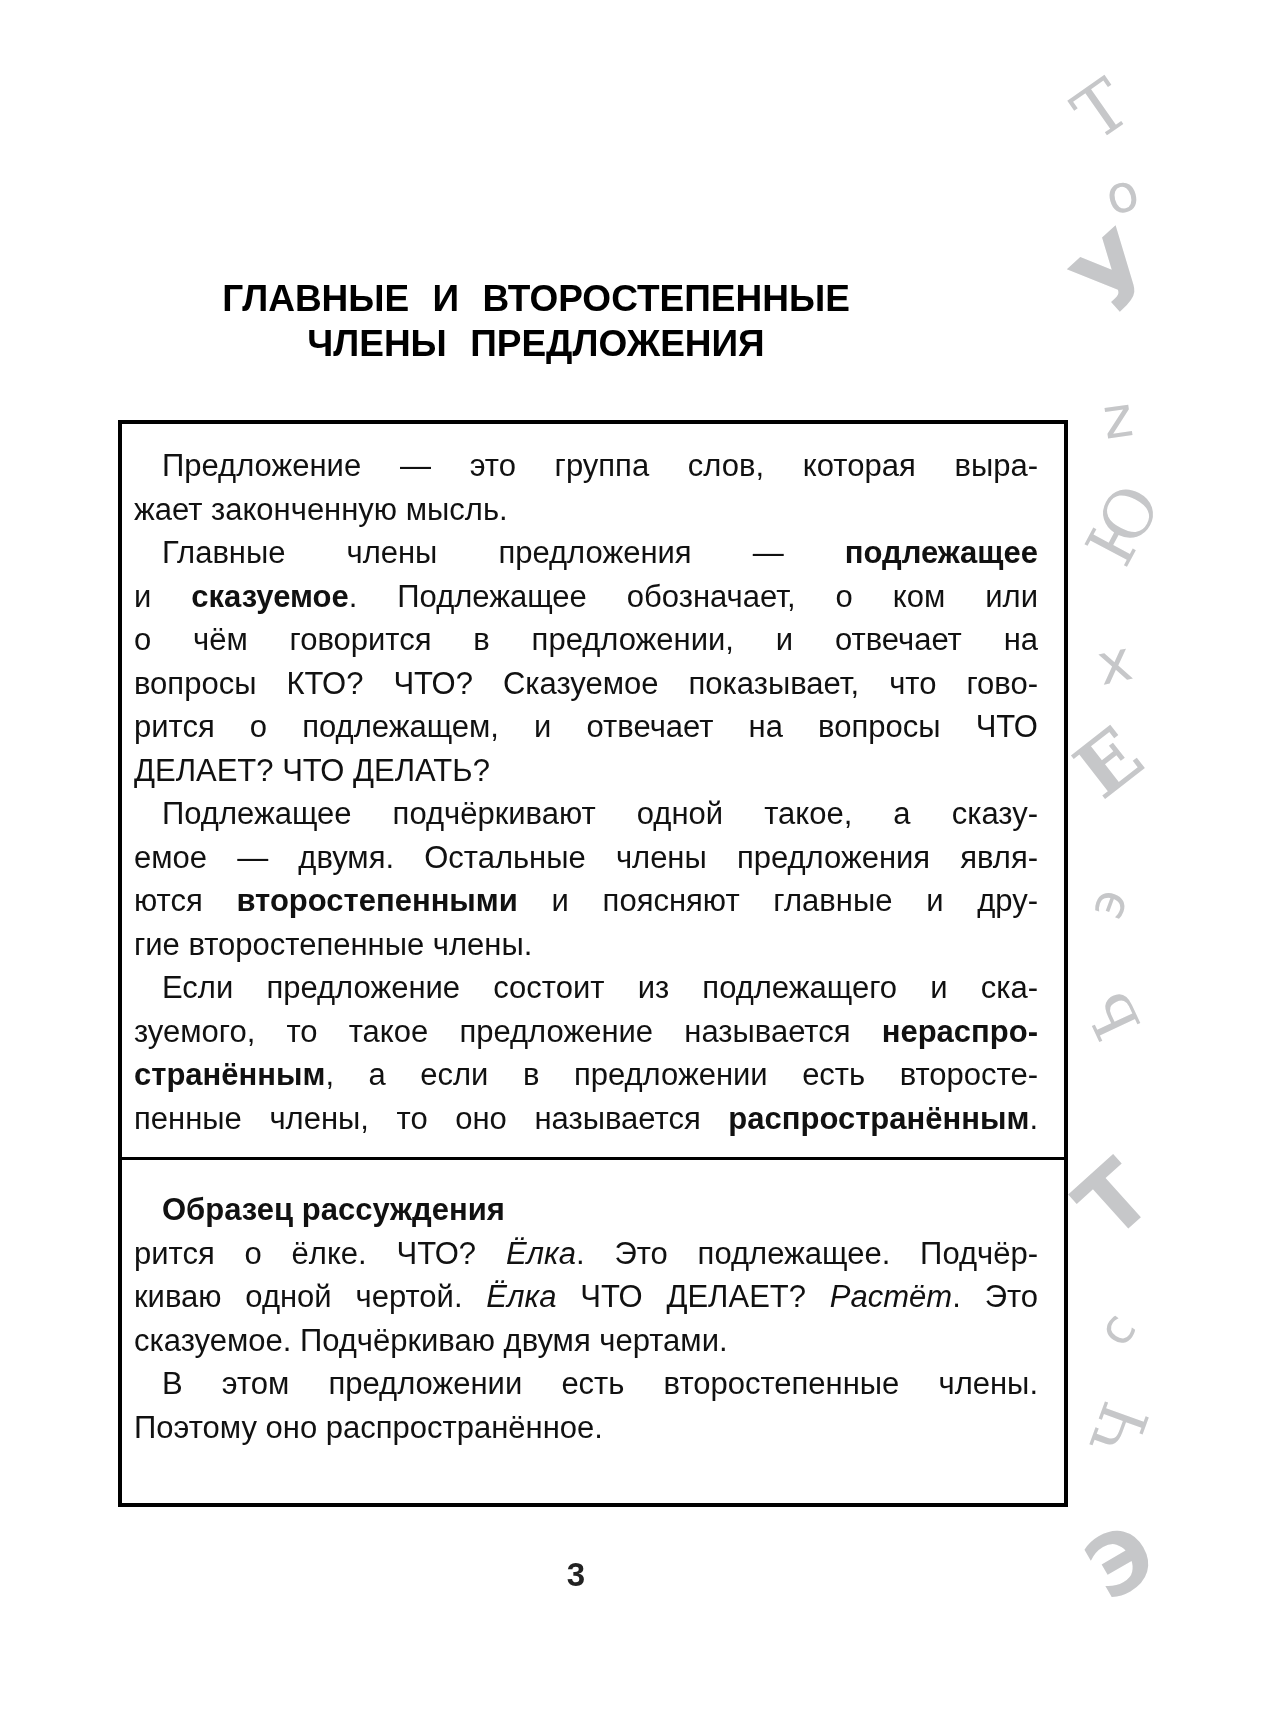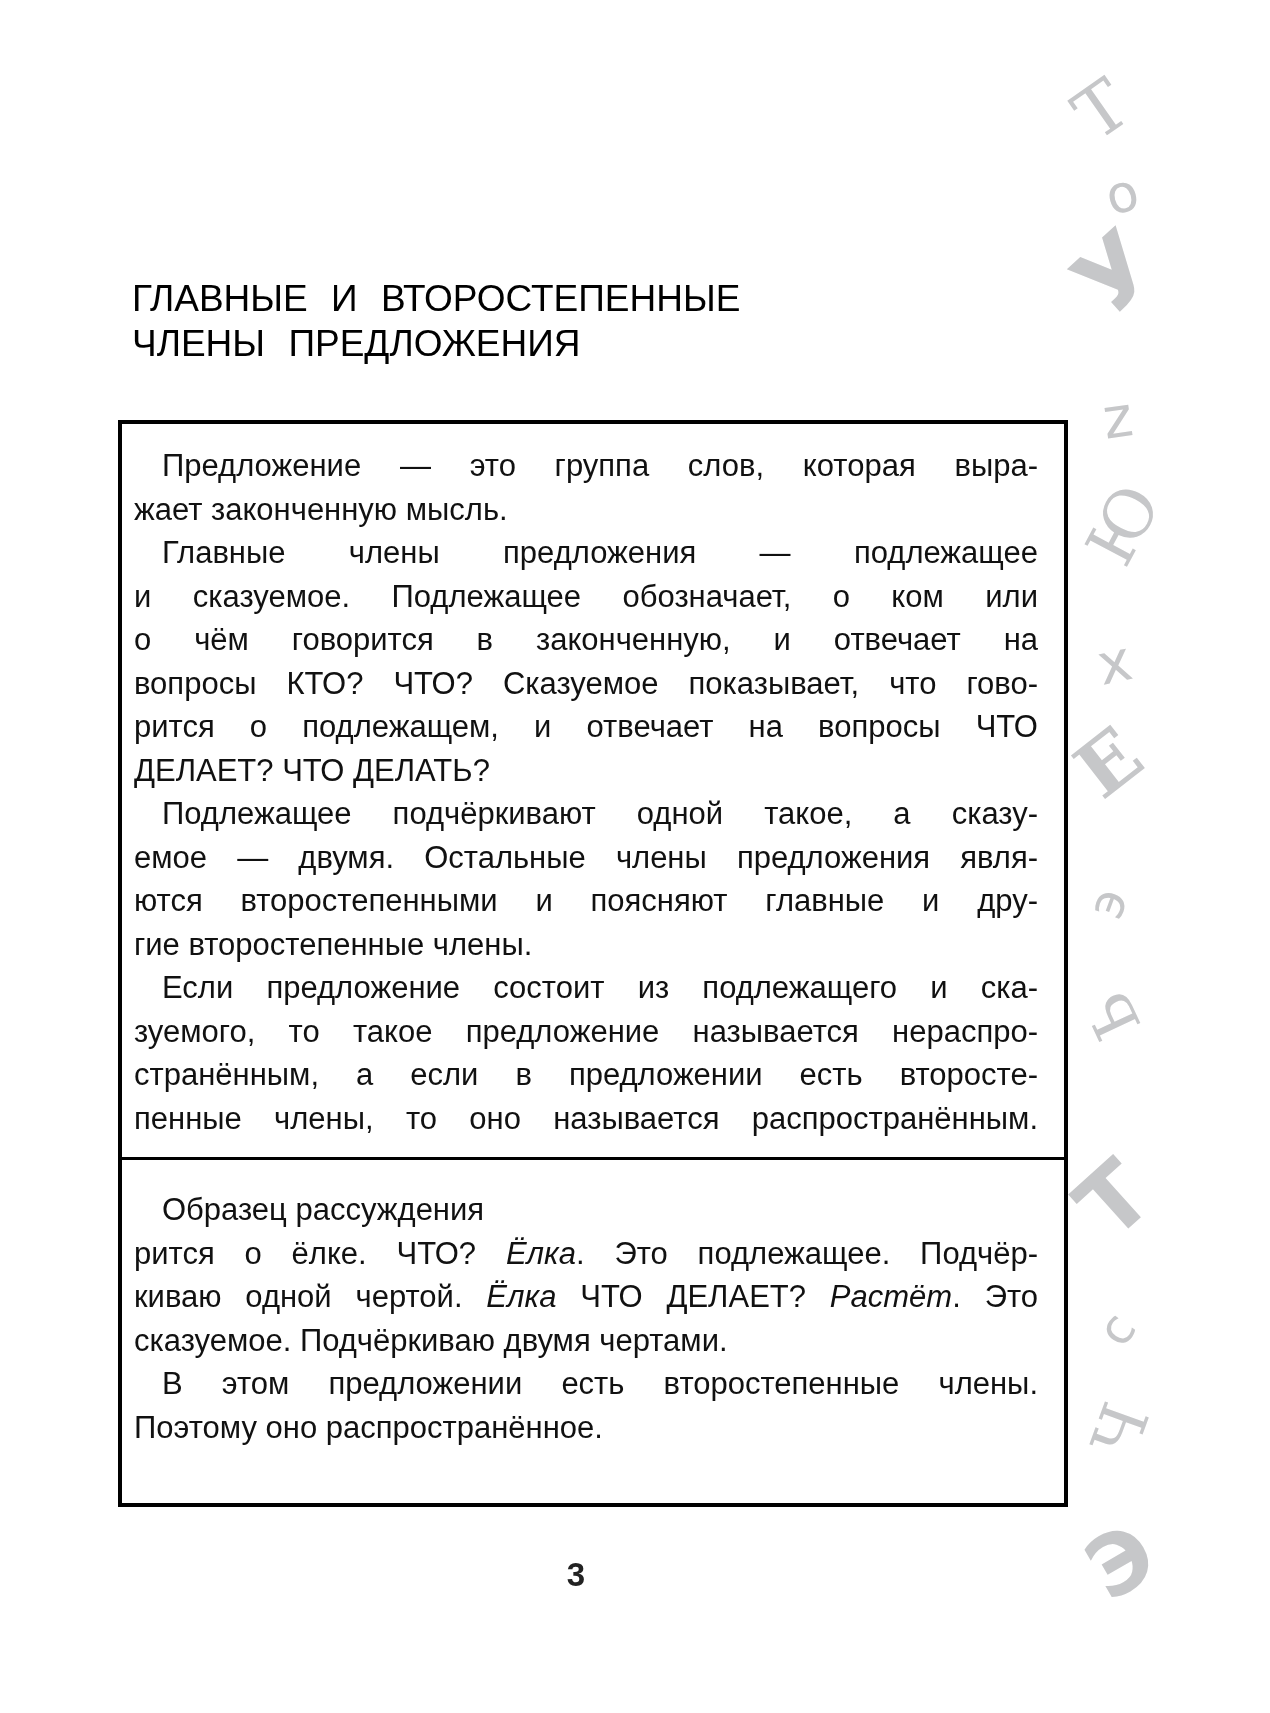--- a/index.html
+++ b/index.html
@@ -6,24 +6,24 @@
   body{
     width:1270px;height:1713px;
     background:#ffffff;
     font-family:"Liberation Sans",sans-serif;
     position:relative;
     overflow:hidden;
     color:#111;
   }
   .page-title{
     position:absolute;
-    left:132px; top:276px;
+    left:108px; top:276px;
     width:856px;
-    text-align:left;
-    font-weight:normal;
+    text-align:center;
+    font-weight:bold;
     font-size:37px;
     line-height:45px;
     letter-spacing:0px;
     word-spacing:13px;
     color:#000;
   }
   .rule-box{
     position:absolute;
     left:118px; top:420px;
     width:950px; height:1087px;
@@ -43,21 +43,21 @@
   }
   .line{
     font-size:31px;
     line-height:43.5px;
     text-align:justify;
     text-align-last:justify;
     color:#111;
   }
   .line.end{ text-align-last:left; }
   .line.ind{ padding-left:28px; }
-  .b{ font-weight:normal; }
+  .b{ font-weight:bold; }
   .i{ font-style:italic; }
   .u{
     text-decoration:underline;
     text-decoration-thickness:2px;
     text-underline-offset:6px;
   }
   .uu{
     text-decoration:underline double;
     text-decoration-thickness:1.5px;
     text-underline-offset:4px;
@@ -103,21 +103,21 @@
   <div>ГЛАВНЫЕ И ВТОРОСТЕПЕННЫЕ</div>
   <div>ЧЛЕНЫ ПРЕДЛОЖЕНИЯ</div>
 </div>
 
 <div class="rule-box">
   <div class="section-definition" id="definition-section">
       <div class="line ind"><span>Предложение — это группа слов, которая выра-</span></div>
       <div class="line end"><span>жает законченную мысль.</span></div>
       <div class="line ind"><span>Главные члены предложения — </span><span class="b">подлежащее</span></div>
       <div class="line"><span>и </span><span class="b">сказуемое</span><span>. Подлежащее обозначает, о ком или</span></div>
-      <div class="line"><span>о чём говорится в законченную, и отвечает на</span></div>
+      <div class="line"><span>о чём говорится в предложении, и отвечает на</span></div>
       <div class="line"><span>вопросы КТО? ЧТО? Сказуемое показывает, что гово-</span></div>
       <div class="line"><span>рится о подлежащем, и отвечает на вопросы ЧТО</span></div>
       <div class="line end"><span>ДЕЛАЕТ? ЧТО ДЕЛАТЬ?</span></div>
       <div class="line ind"><span>Подлежащее подчёркивают одной такое, а сказу-</span></div>
       <div class="line"><span>емое — двумя. Остальные члены предложения явля-</span></div>
       <div class="line"><span>ются </span><span class="b">второстепенными</span><span> и поясняют главные и дру-</span></div>
       <div class="line end"><span>гие второстепенные члены.</span></div>
       <div class="line ind"><span>Если предложение состоит из подлежащего и ска-</span></div>
       <div class="line"><span>зуемого, то такое предложение называется </span><span class="b">нераспро-</span></div>
       <div class="line"><span class="b">странённым</span><span>, а если в предложении есть второсте-</span></div>

